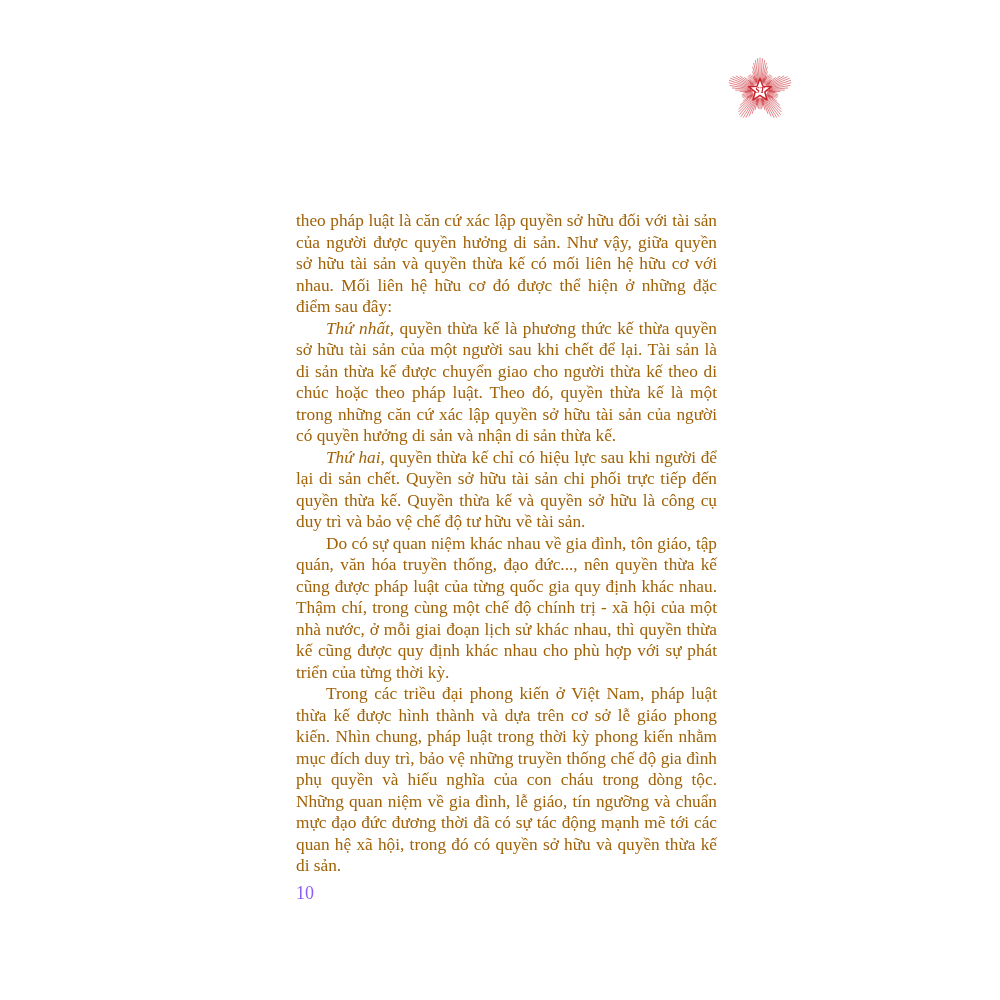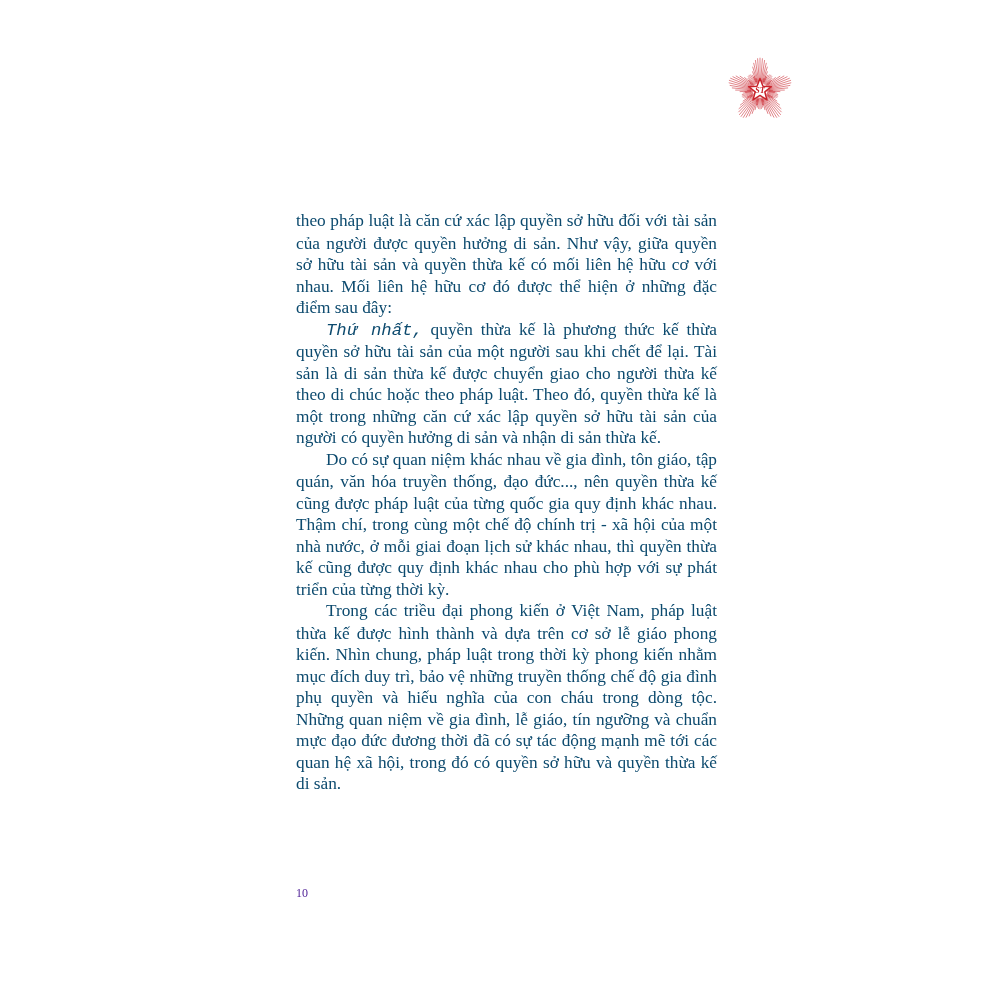--- a/index.html
+++ b/index.html
@@ -15,38 +15,38 @@
   }
   .logo-box{
     position:absolute;
     left:726px;top:15px;
     width:68px;height:68px;
   }
   .text-block{
     position:absolute;
     left:296px;top:170px;
     width:421px;
-    color:#0c4a6e;
+    color:#a16207;
     font-size:17.3px;
     line-height:21.5px;
     text-align:justify;
   }
   .text-block p{
     margin:0;
     text-indent:30px;
   }
   .text-block p.no-indent{
     text-indent:0;
   }
-  .lead{font-style:italic;font-family:Liberation Mono, monospace;}
+  .lead{font-style:italic;}
   .page-number{
     position:absolute;
     left:296px;top:843px;
-    color:#4c1d95;
-    font-size:12px;
+    color:#8b5cf6;
+    font-size:18px;
     line-height:20px;
   }
   .logo-box svg text{
     font-family:"Liberation Serif", serif;
     font-style:italic;
     font-weight:bold;
   }
 </style>
 </head>
 <body>
@@ -168,19 +168,20 @@
           <line x1="46.60" y1="41.54" x2="44.13" y2="33.93" stroke="#c9232b" stroke-width="0.8" stroke-opacity="0.9"></line>
         </g>
       <polygon points="50,34.5 54.41,45.93 66.64,46.59 57.13,54.32 60.29,66.16 50,59.5 39.71,66.16 42.87,54.32 33.36,46.59 45.59,45.93" fill="#ffffff" stroke="#c9232b" stroke-width="2.2" stroke-linejoin="round"></polygon>
       <text id="logo-monogram" x="50" y="56.5" font-size="12.5" text-anchor="middle" fill="#c9232b">ST</text>
     </svg>
   </div>
 
   <section class="text-block">
     <p class="no-indent"><span class="lead"></span><span>theo pháp luật là căn cứ xác lập quyền sở hữu đối với tài sản của người được quyền hưởng di sản. Như vậy, giữa quyền sở hữu tài sản và quyền thừa kế có mối liên hệ hữu cơ với nhau. Mối liên hệ hữu cơ đó được thể hiện ở những đặc điểm sau đây:</span></p>
     <p><span class="lead">Thứ nhất,</span><span> quyền thừa kế là phương thức kế thừa quyền sở hữu tài sản của một người sau khi chết để lại. Tài sản là di sản thừa kế được chuyển giao cho người thừa kế theo di chúc hoặc theo pháp luật. Theo đó, quyền thừa kế là một trong những căn cứ xác lập quyền sở hữu tài sản của người có quyền hưởng di sản và nhận di sản thừa kế.</span></p>
+    <p><span class="lead">Thứ hai,</span><span> quyền thừa kế chỉ có hiệu lực sau khi người để lại di sản chết. Quyền sở hữu tài sản chi phối trực tiếp đến quyền thừa kế. Quyền thừa kế và quyền sở hữu là công cụ duy trì và bảo vệ chế độ tư hữu về tài sản.</span></p>
     <p><span class="lead"></span><span>Do có sự quan niệm khác nhau về gia đình, tôn giáo, tập quán, văn hóa truyền thống, đạo đức..., nên quyền thừa kế cũng được pháp luật của từng quốc gia quy định khác nhau. Thậm chí, trong cùng một chế độ chính trị - xã hội của một nhà nước, ở mỗi giai đoạn lịch sử khác nhau, thì quyền thừa kế cũng được quy định khác nhau cho phù hợp với sự phát triển của từng thời kỳ.</span></p>
     <p><span class="lead"></span><span>Trong các triều đại phong kiến ở Việt Nam, pháp luật thừa kế được hình thành và dựa trên cơ sở lễ giáo phong kiến. Nhìn chung, pháp luật trong thời kỳ phong kiến nhằm mục đích duy trì, bảo vệ những truyền thống chế độ gia đình phụ quyền và hiếu nghĩa của con cháu trong dòng tộc. Những quan niệm về gia đình, lễ giáo, tín ngưỡng và chuẩn mực đạo đức đương thời đã có sự tác động mạnh mẽ tới các quan hệ xã hội, trong đó có quyền sở hữu và quyền thừa kế di sản.</span></p>
   </section>
 
   <div class="page-number">10</div>
 
 </div>
 
 </body></html>

